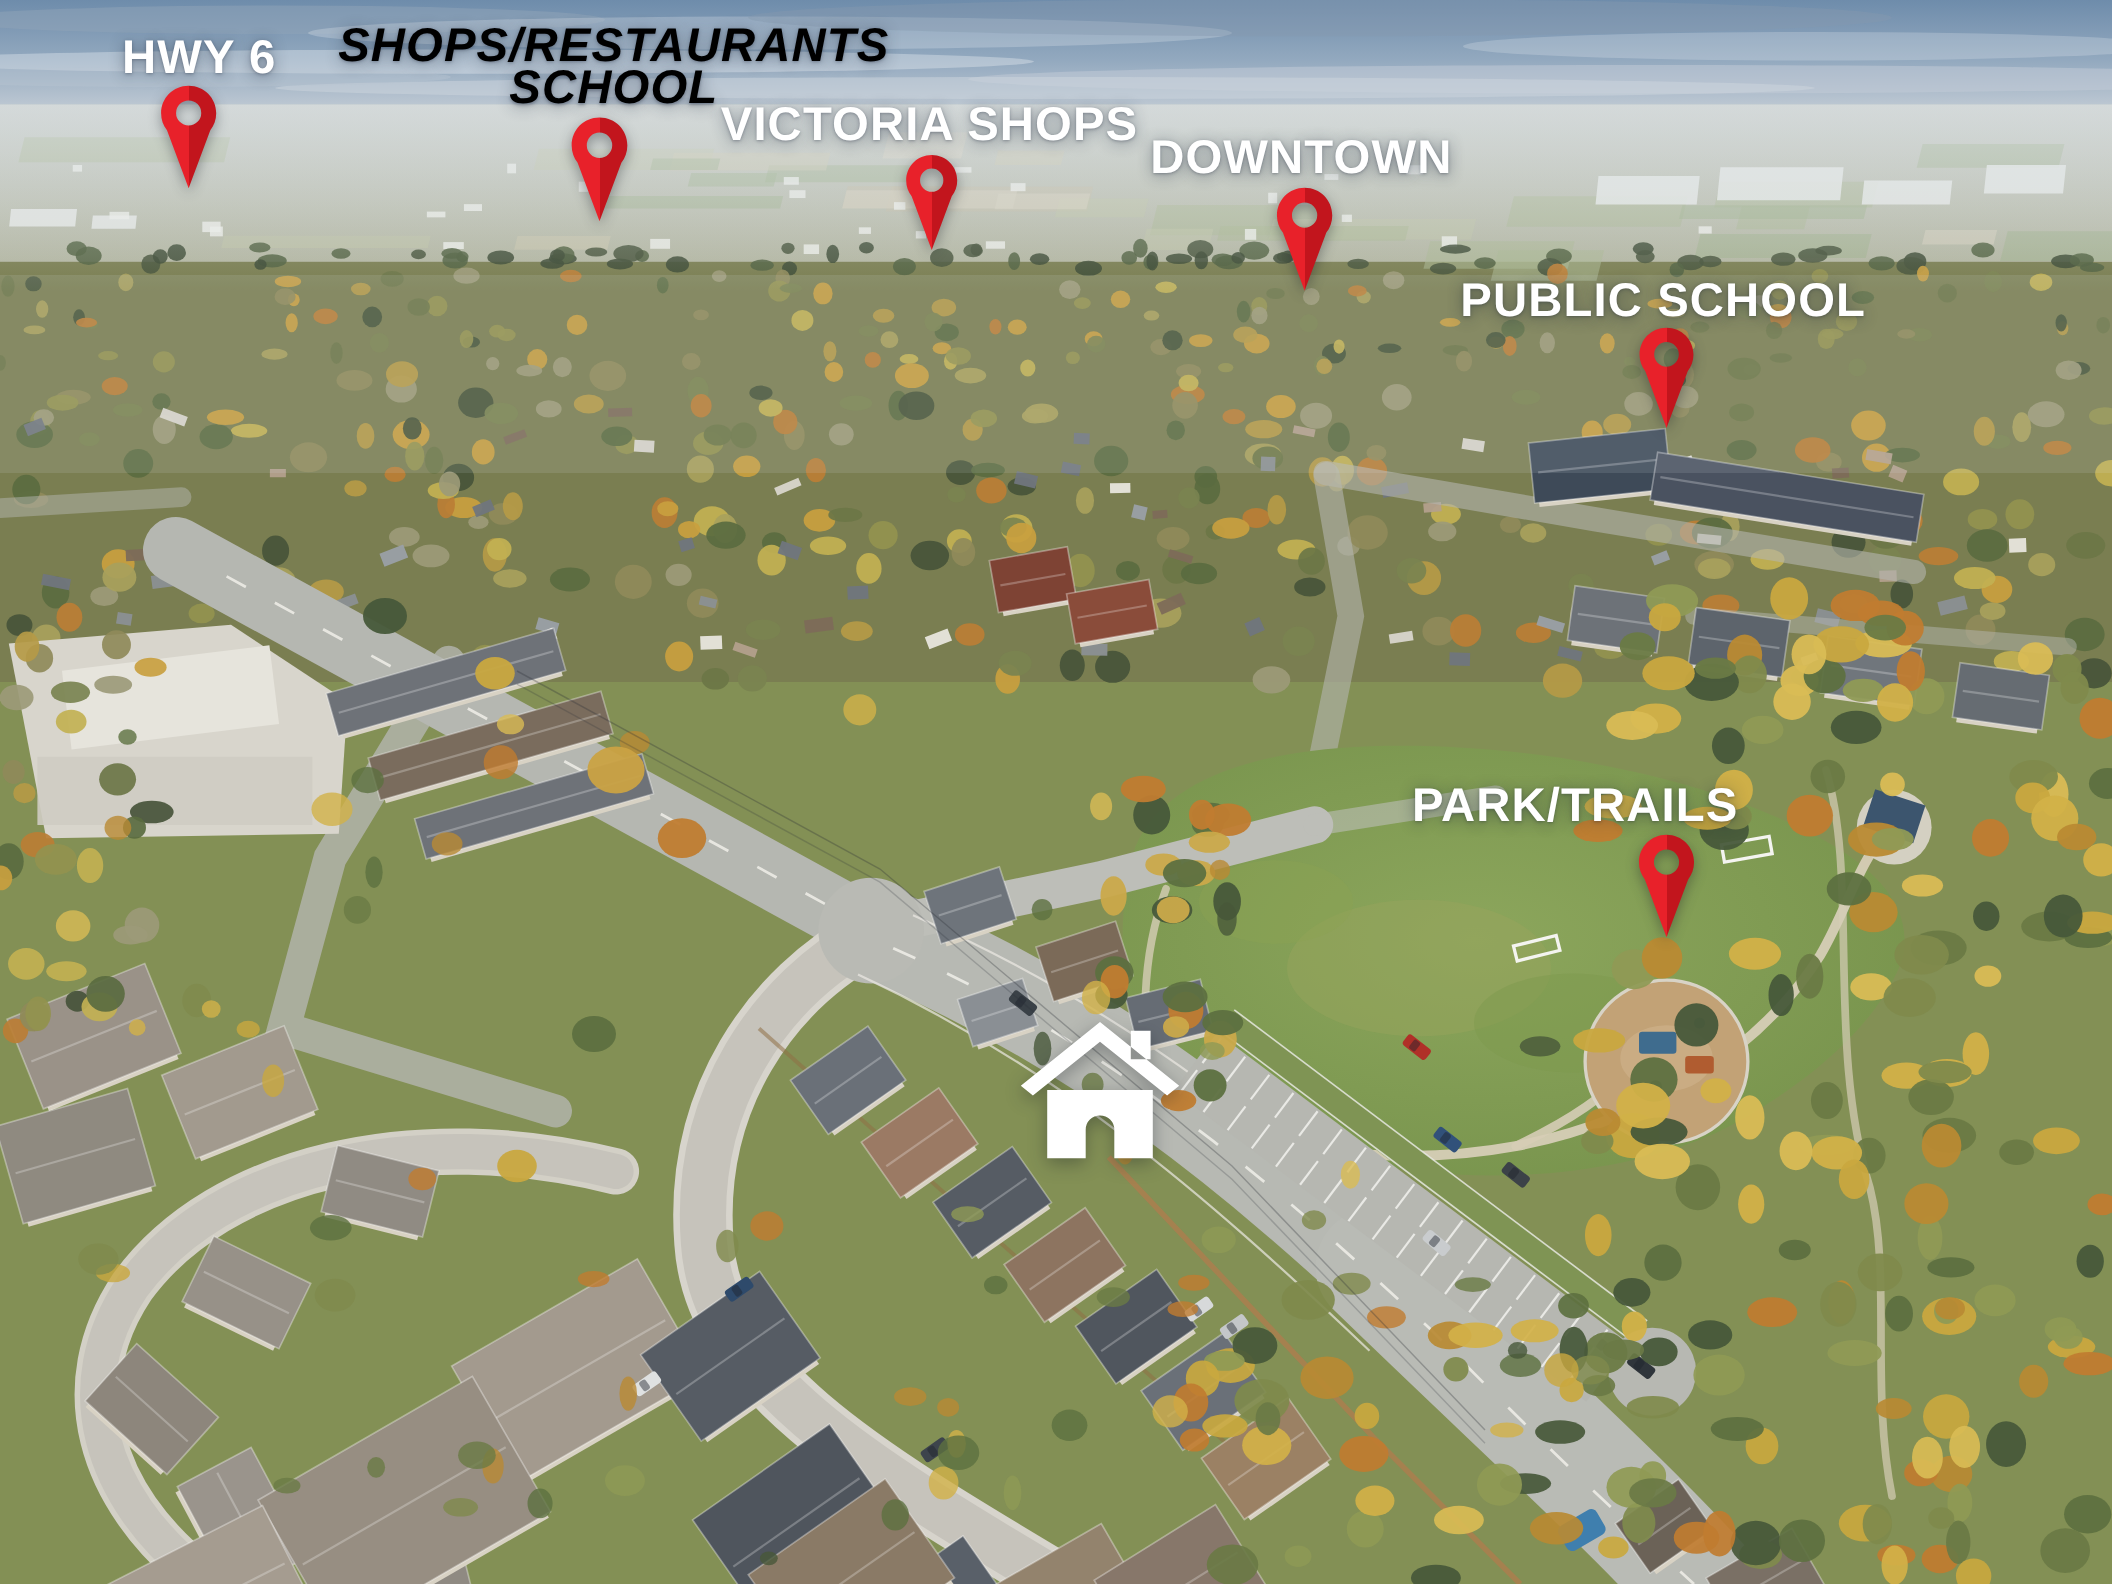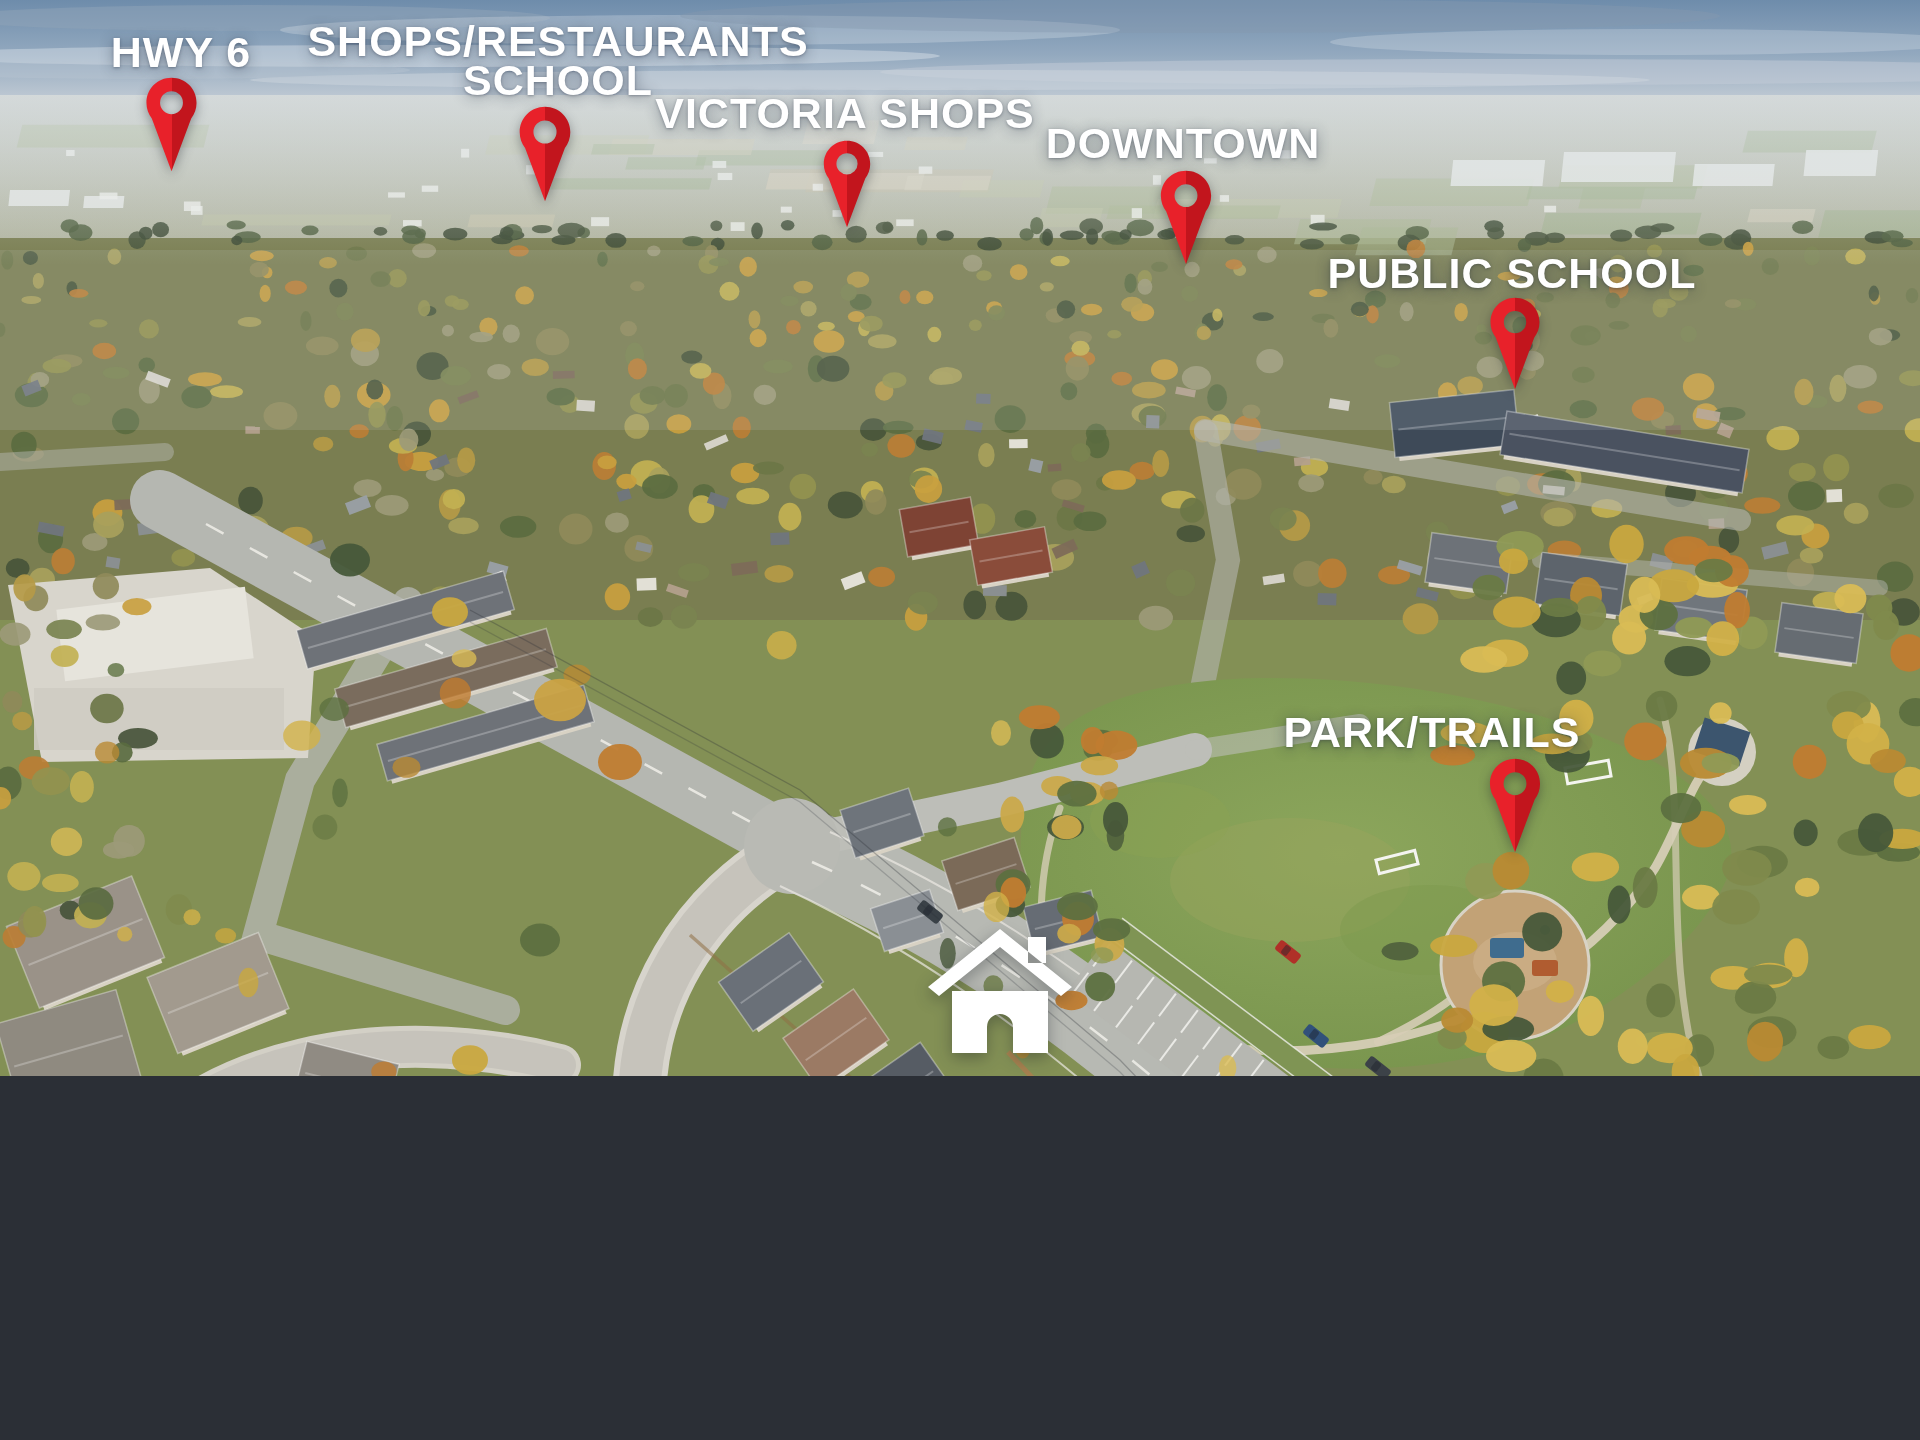--- a/index.html
+++ b/index.html
@@ -1,16 +1,16 @@
 <!DOCTYPE html>
 <html><head>
 <meta charset="utf-8">
 <style>
   html,body{margin:0;padding:0;background:#2b2f36;}
-  .stage{position:relative;width:1920px;height:1076px;overflow:hidden;
+  .stage{position:relative;width:1920px;height:1440px;overflow:hidden;
          font-family:"Liberation Sans",sans-serif;background:#7a7e51;}
   .scene{position:absolute;inset:0;display:block;}
   
   .ann-label{position:absolute;transform:translateX(-50%);text-align:center;
     color:#fff;font-weight:700;font-size:43px;line-height:.9;letter-spacing:1px;
     white-space:nowrap;
     text-shadow:0 2px 14px rgba(25,35,55,.45),0 1px 3px rgba(25,35,55,.35);}
   .ann-label span{display:block;}
   .ann-label span:empty{display:none;}
   #lab-hwy-6{left:181px;top:33px;}
@@ -1280,21 +1280,21 @@
       <path d="M 470,610 L 800,790 L 1120,1060 L 1350,1300" fill="none" stroke="#2a2f35" stroke-width="1.3" opacity="0.3"></path>
       <path d="M 470,622 L 800,802 L 1120,1072 L 1350,1312" fill="none" stroke="#2a2f35" stroke-width="1.3" opacity="0.22"></path>
       <rect x="0" y="95" width="1920" height="170" fill="url(#mistGrad)"></rect>
       <rect x="0" y="250" width="1920" height="180" fill="#dfe6ec" opacity="0.12"></rect>
     </svg>
 
   <div class="ann-label" id="lab-hwy-6" style="color: rgb(255, 255, 255);">
     <span>HWY 6</span>
 
   </div>
-  <div class="ann-label" id="lab-shops-grocery" style="color: #ffffff;">
+  <div class="ann-label" id="lab-shops-grocery" style="color: #000000; font-style: italic;">
     <span>SHOPS/RESTAURANTS</span>
     <span>SCHOOL</span>
   </div>
   <div class="ann-label" id="lab-victoria-park" style="color: rgb(255, 255, 255);">
     <span>VICTORIA SHOPS</span>
 
   </div>
   <div class="ann-label" id="lab-downtown" style="color: rgb(255, 255, 255);">
     <span>DOWNTOWN</span>
 

